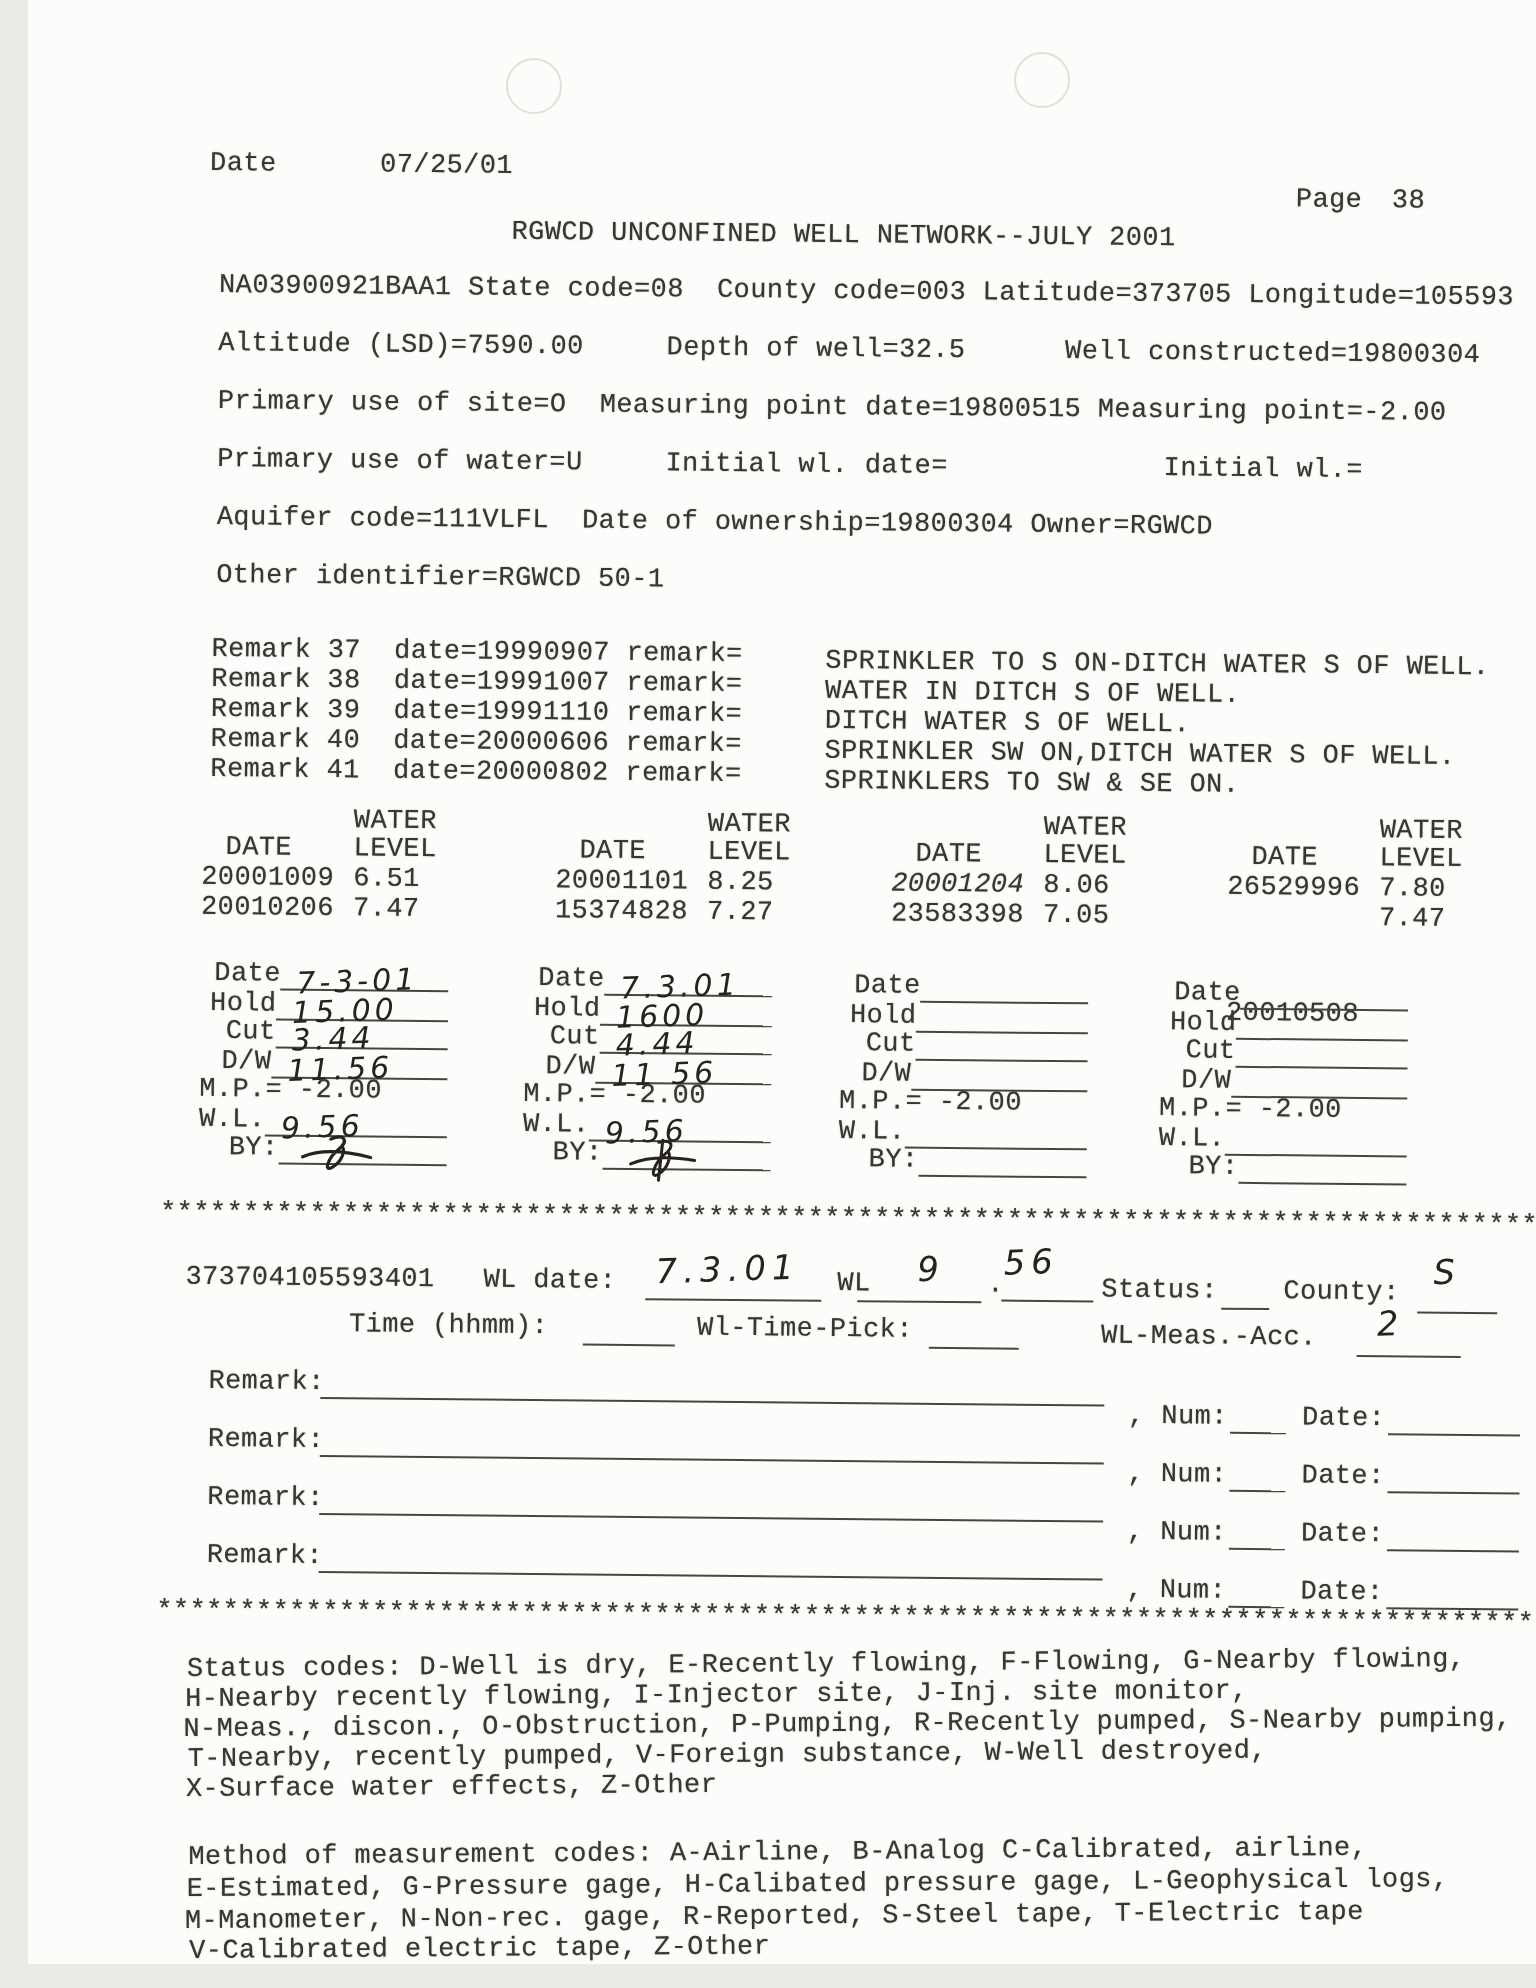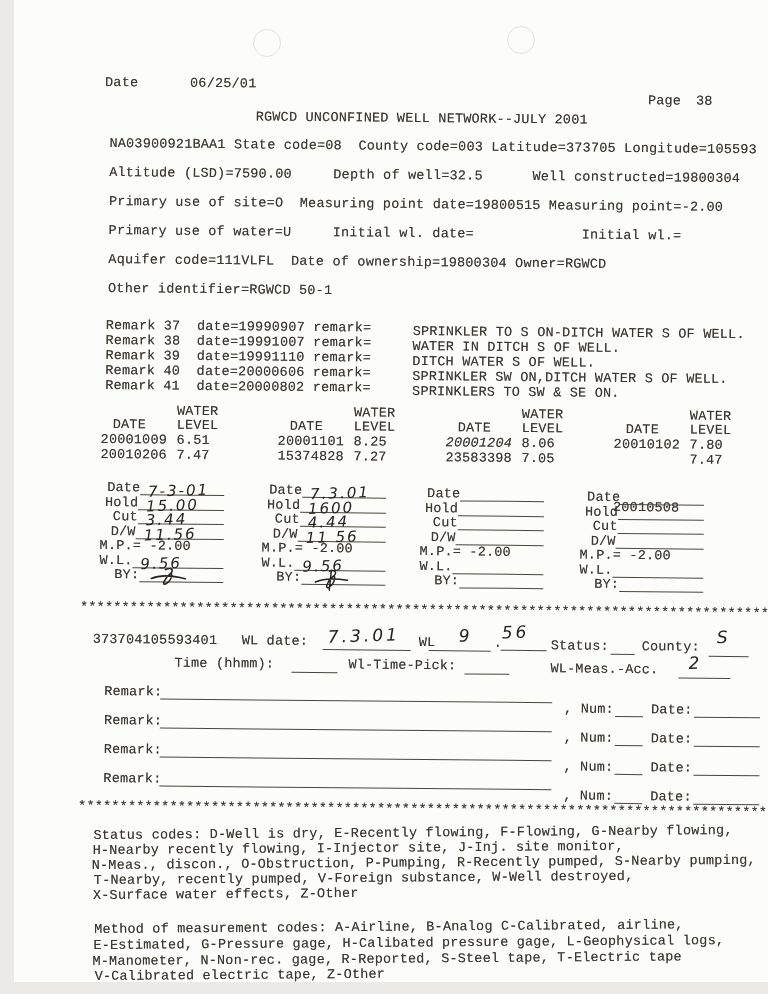--- a/index.html
+++ b/index.html
@@ -39,21 +39,21 @@
 <body>
 
 <div class="page">
 
   <div class="hole" style="left:253px;top:29px;"></div>
   <div class="hole" style="left:507px;top:26px;"></div>
 
   <div class="sheet">
 
     <span class="t" style="left:105px;top:75px;">Date</span>
-    <span class="t" style="left:190px;top:75px;">06/25/01</span>
+    <span class="t" style="left:190px;top:75px;">07/25/01</span>
     <span class="t" style="left:648px;top:88px;">Page</span>
     <span class="t" style="left:696px;top:88px;">38</span>
     <span class="t" style="left:256px;top:108px;">RGWCD UNCONFINED WELL NETWORK--JULY 2001</span>
 
     <span class="t" style="left:110px;top:136px;">NA03900921BAA1 State code=08  County code=003 Latitude=373705 Longitude=105593</span>
     <span class="t" style="left:110px;top:165px;">Altitude (LSD)=7590.00     Depth of well=32.5      Well constructed=19800304</span>
     <span class="t" style="left:110px;top:194px;">Primary use of site=O  Measuring point date=19800515 Measuring point=-2.00</span>
     <span class="t" style="left:110px;top:223px;">Primary use of water=U     Initial wl. date=             Initial wl.=</span>
     <span class="t" style="left:110px;top:252px;">Aquifer code=111VLFL  Date of ownership=19800304 Owner=RGWCD</span>
     <span class="t" style="left:110px;top:281px;">Other identifier=RGWCD 50-1</span>
@@ -96,21 +96,21 @@
       <span class="t" style="left:0;top:29px;font-style:italic;">20001204</span>
       <span class="t" style="left:76px;top:29px;">8.06</span>
       <span class="t" style="left:0;top:44px;">23583398</span>
       <span class="t" style="left:76px;top:44px;">7.05</span>
     </div>
 
     <div class="wlg" style="left:617px;top:403px;">
       <span class="t" style="left:76px;top:0;">WATER</span>
       <span class="t" style="left:12px;top:14px;">DATE</span>
       <span class="t" style="left:76px;top:14px;">LEVEL</span>
-      <span class="t" style="left:0;top:29px;">20010102</span>
+      <span class="t" style="left:0;top:29px;">26529996</span>
       <span class="t" style="left:76px;top:29px;">7.80</span>
       <span class="t" style="left:0;top:60px;margin-top:32px;">20010508</span>
       <span class="t" style="left:76px;top:44px;">7.47</span>
     </div>
 
     <div class="card" style="left:104px;top:481px;">
       <div class="crow" style="top:0;">
           <span class="lbl" style="padding-left:7px;">Date</span>
           <span class="fl">
             <span class="hw">7-3-01</span>

